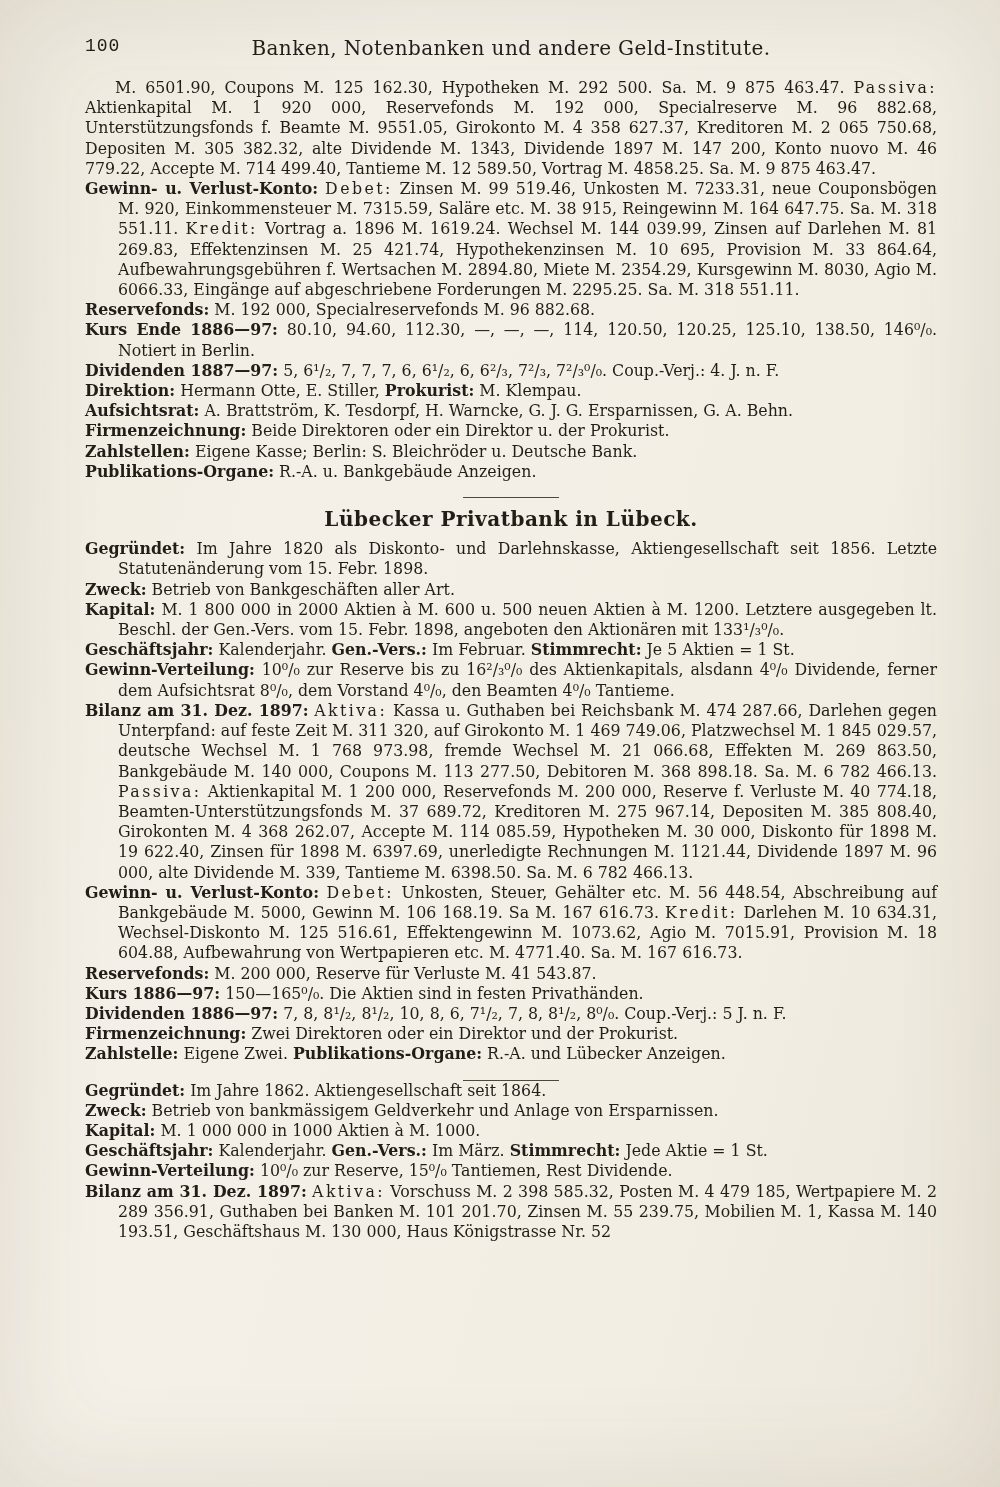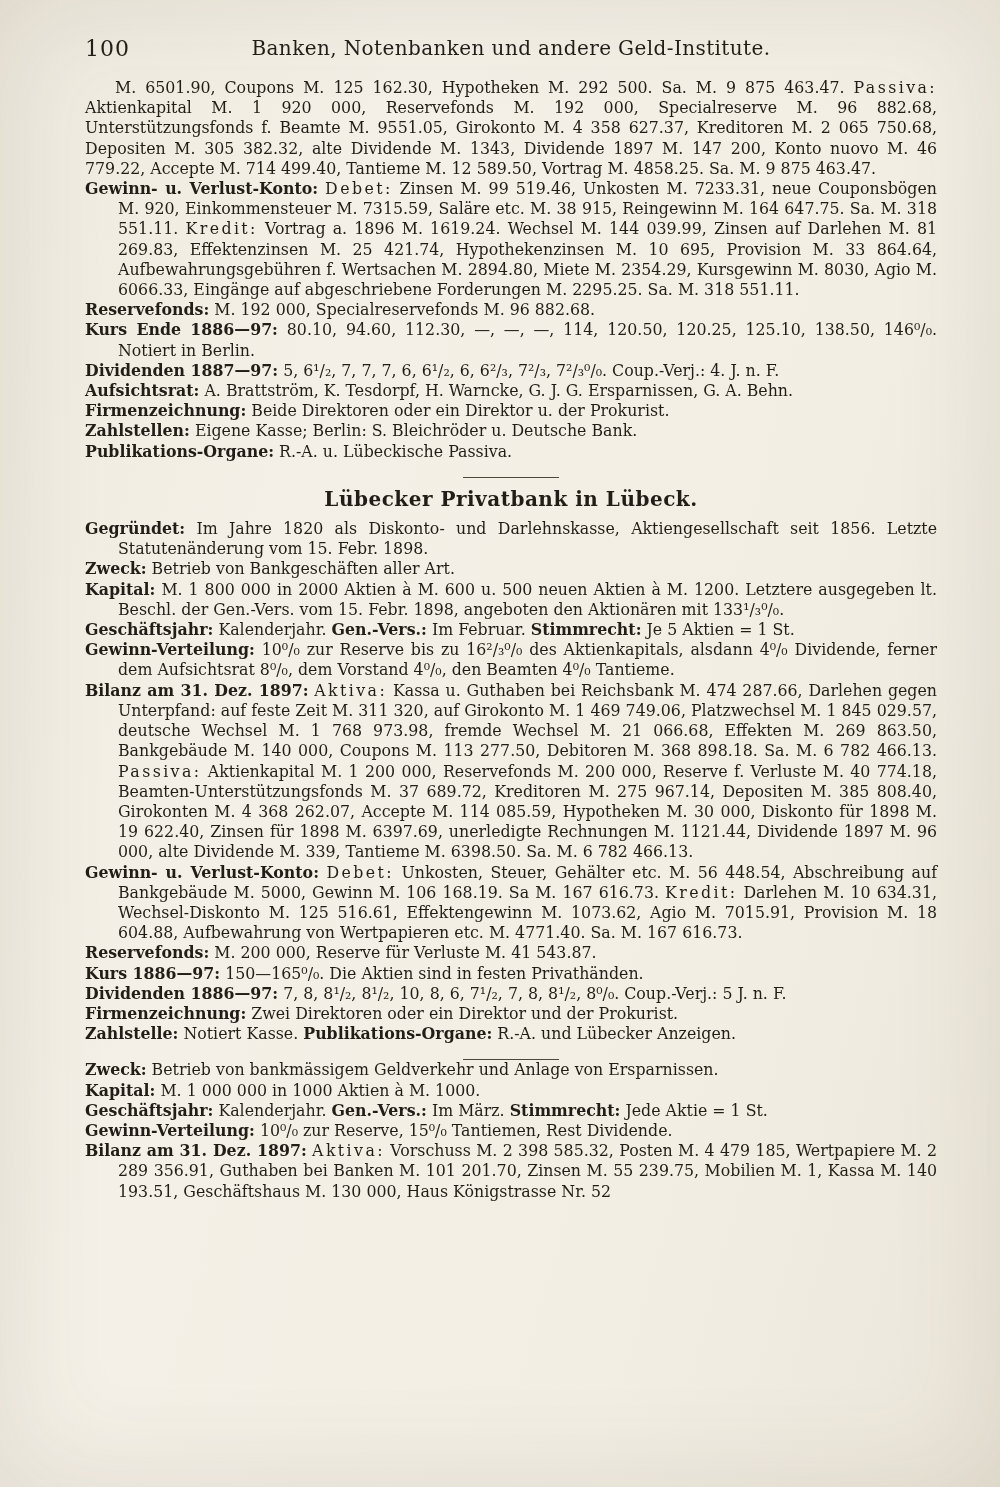--- a/index.html
+++ b/index.html
@@ -16,22 +16,23 @@
   }
   .page-header {
     position: relative;
     padding: 36px 63px 0 85px;
     height: 24px;
   }
   .page-number {
     position: absolute;
     left: 85px;
     top: 36px;
-    font-size: 22px;
+    font-size: 18px;
     letter-spacing: 1px;
+    font-family: Liberation Mono, monospace;
   }
   .running-header {
     text-align: center;
     font-size: 20px;
     letter-spacing: 0.4px;
   }
   .doc-body {
     margin: 18px 63px 0 85px;
     font-size: 15.8px;
     line-height: 20.2px;
@@ -63,38 +64,40 @@
   <div class="page-header">
     <span class="page-number">100</span>
     <div class="running-header">Banken, Notenbanken und andere Geld-Institute.</div>
   </div>
   <div class="doc-body">
       <p class="para cont"><span class="t">M. 6501.90, Coupons M. 125 162.30, Hypotheken M. 292 500. Sa. M. 9 875 463.47. </span><span class="sp">Passiva:</span><span class="t"> Aktienkapital M. 1 920 000, Reservefonds M. 192 000, Specialreserve M. 96 882.68, Unterstützungsfonds f. Beamte M. 9551.05, Girokonto M. 4 358 627.37, Kreditoren M. 2 065 750.68, Depositen M. 305 382.32, alte Dividende M. 1343, Dividende 1897 M. 147 200, Konto nuovo M. 46 779.22, Accepte M. 714 499.40, Tantieme M. 12 589.50, Vortrag M. 4858.25. Sa. M. 9 875 463.47.</span></p>
       <p class="para hang"><span class="b">Gewinn- u. Verlust-Konto:</span><span class="t"> </span><span class="sp">Debet:</span><span class="t"> Zinsen M. 99 519.46, Unkosten M. 7233.31, neue Couponsbögen M. 920, Einkommensteuer M. 7315.59, Saläre etc. M. 38 915, Reingewinn M. 164 647.75. Sa. M. 318 551.11. </span><span class="sp">Kredit:</span><span class="t"> Vortrag a. 1896 M. 1619.24. Wechsel M. 144 039.99, Zinsen auf Darlehen M. 81 269.83, Effektenzinsen M. 25 421.74, Hypothekenzinsen M. 10 695, Provision M. 33 864.64, Aufbewahrungsgebühren f. Wertsachen M. 2894.80, Miete M. 2354.29, Kursgewinn M. 8030, Agio M. 6066.33, Eingänge auf abgeschriebene Forderungen M. 2295.25. Sa. M. 318 551.11.</span></p>
       <p class="para hang"><span class="b">Reservefonds:</span><span class="t"> M. 192 000, Specialreservefonds M. 96 882.68.</span></p>
       <p class="para hang"><span class="b">Kurs Ende 1886—97:</span><span class="t"> 80.10, 94.60, 112.30, —, —, —, 114, 120.50, 120.25, 125.10, 138.50, 146⁰/₀. Notiert in Berlin.</span></p>
       <p class="para hang"><span class="b">Dividenden 1887—97:</span><span class="t"> 5, 6¹/₂, 7, 7, 7, 6, 6¹/₂, 6, 6²/₃, 7²/₃, 7²/₃⁰/₀. Coup.-Verj.: 4. J. n. F.</span></p>
+      <p class="para hang"><span class="b">Direktion:</span><span class="t"> Hermann Otte, E. Stiller, </span><span class="b">Prokurist:</span><span class="t"> M. Klempau.</span></p>
       <p class="para hang"><span class="b">Aufsichtsrat:</span><span class="t"> A. Brattström, K. Tesdorpf, H. Warncke, G. J. G. Ersparnissen, G. A. Behn.</span></p>
       <p class="para hang"><span class="b">Firmenzeichnung:</span><span class="t"> Beide Direktoren oder ein Direktor u. der Prokurist.</span></p>
       <p class="para hang"><span class="b">Zahlstellen:</span><span class="t"> Eigene Kasse; Berlin: S. Bleichröder u. Deutsche Bank.</span></p>
-      <p class="para hang"><span class="b">Publikations-Organe:</span><span class="t"> R.-A. u. Lübeckische Passiva.</span></p>
+      <p class="para hang"><span class="b">Publikations-Organe:</span><span class="t"> R.-A. u. Bankgebäude Anzeigen.</span></p>
       <div class="section-divider"></div>
       <h2 class="section-heading">Lübecker Privatbank in Lübeck.</h2>
       <p class="para hang"><span class="b">Gegründet:</span><span class="t"> Im Jahre 1820 als Diskonto- und Darlehnskasse, Aktiengesellschaft seit 1856. Letzte Statutenänderung vom 15. Febr. 1898.</span></p>
       <p class="para hang"><span class="b">Zweck:</span><span class="t"> Betrieb von Bankgeschäften aller Art.</span></p>
       <p class="para hang"><span class="b">Kapital:</span><span class="t"> M. 1 800 000 in 2000 Aktien à M. 600 u. 500 neuen Aktien à M. 1200. Letztere ausgegeben lt. Beschl. der Gen.-Vers. vom 15. Febr. 1898, angeboten den Aktionären mit 133¹/₃⁰/₀.</span></p>
       <p class="para hang"><span class="b">Geschäftsjahr:</span><span class="t"> Kalenderjahr. </span><span class="b">Gen.-Vers.:</span><span class="t"> Im Februar. </span><span class="b">Stimmrecht:</span><span class="t"> Je 5 Aktien = 1 St.</span></p>
       <p class="para hang"><span class="b">Gewinn-Verteilung:</span><span class="t"> 10⁰/₀ zur Reserve bis zu 16²/₃⁰/₀ des Aktienkapitals, alsdann 4⁰/₀ Dividende, ferner dem Aufsichtsrat 8⁰/₀, dem Vorstand 4⁰/₀, den Beamten 4⁰/₀ Tantieme.</span></p>
       <p class="para hang"><span class="b">Bilanz am 31. Dez. 1897:</span><span class="t"> </span><span class="sp">Aktiva:</span><span class="t"> Kassa u. Guthaben bei Reichsbank M. 474 287.66, Darlehen gegen Unterpfand: auf feste Zeit M. 311 320, auf Girokonto M. 1 469 749.06, Platzwechsel M. 1 845 029.57, deutsche Wechsel M. 1 768 973.98, fremde Wechsel M. 21 066.68, Effekten M. 269 863.50, Bankgebäude M. 140 000, Coupons M. 113 277.50, Debitoren M. 368 898.18. Sa. M. 6 782 466.13. </span><span class="sp">Passiva:</span><span class="t"> Aktienkapital M. 1 200 000, Reservefonds M. 200 000, Reserve f. Verluste M. 40 774.18, Beamten-Unterstützungsfonds M. 37 689.72, Kreditoren M. 275 967.14, Depositen M. 385 808.40, Girokonten M. 4 368 262.07, Accepte M. 114 085.59, Hypotheken M. 30 000, Diskonto für 1898 M. 19 622.40, Zinsen für 1898 M. 6397.69, unerledigte Rechnungen M. 1121.44, Dividende 1897 M. 96 000, alte Dividende M. 339, Tantieme M. 6398.50. Sa. M. 6 782 466.13.</span></p>
       <p class="para hang"><span class="b">Gewinn- u. Verlust-Konto:</span><span class="t"> </span><span class="sp">Debet:</span><span class="t"> Unkosten, Steuer, Gehälter etc. M. 56 448.54, Abschreibung auf Bankgebäude M. 5000, Gewinn M. 106 168.19. Sa M. 167 616.73. </span><span class="sp">Kredit:</span><span class="t"> Darlehen M. 10 634.31, Wechsel-Diskonto M. 125 516.61, Effektengewinn M. 1073.62, Agio M. 7015.91, Provision M. 18 604.88, Aufbewahrung von Wertpapieren etc. M. 4771.40. Sa. M. 167 616.73.</span></p>
       <p class="para hang"><span class="b">Reservefonds:</span><span class="t"> M. 200 000, Reserve für Verluste M. 41 543.87.</span></p>
       <p class="para hang"><span class="b">Kurs 1886—97:</span><span class="t"> 150—165⁰/₀. Die Aktien sind in festen Privathänden.</span></p>
       <p class="para hang"><span class="b">Dividenden 1886—97:</span><span class="t"> 7, 8, 8¹/₂, 8¹/₂, 10, 8, 6, 7¹/₂, 7, 8, 8¹/₂, 8⁰/₀. Coup.-Verj.: 5 J. n. F.</span></p>
       <p class="para hang"><span class="b">Firmenzeichnung:</span><span class="t"> Zwei Direktoren oder ein Direktor und der Prokurist.</span></p>
-      <p class="para hang"><span class="b">Zahlstelle:</span><span class="t"> Notiert Kasse. </span><span class="b">Publikations-Organe:</span><span class="t"> R.-A. und Lübecker Anzeigen.</span></p>
+      <p class="para hang"><span class="b">Zahlstelle:</span><span class="t"> Eigene Zwei. </span><span class="b">Publikations-Organe:</span><span class="t"> R.-A. und Lübecker Anzeigen.</span></p>
       <div class="section-divider"></div>
+      <p class="para hang"><span class="b">Gegründet:</span><span class="t"> Im Jahre 1862. Aktiengesellschaft seit 1864.</span></p>
       <p class="para hang"><span class="b">Zweck:</span><span class="t"> Betrieb von bankmässigem Geldverkehr und Anlage von Ersparnissen.</span></p>
       <p class="para hang"><span class="b">Kapital:</span><span class="t"> M. 1 000 000 in 1000 Aktien à M. 1000.</span></p>
       <p class="para hang"><span class="b">Geschäftsjahr:</span><span class="t"> Kalenderjahr. </span><span class="b">Gen.-Vers.:</span><span class="t"> Im März. </span><span class="b">Stimmrecht:</span><span class="t"> Jede Aktie = 1 St.</span></p>
       <p class="para hang"><span class="b">Gewinn-Verteilung:</span><span class="t"> 10⁰/₀ zur Reserve, 15⁰/₀ Tantiemen, Rest Dividende.</span></p>
       <p class="para hang"><span class="b">Bilanz am 31. Dez. 1897:</span><span class="t"> </span><span class="sp">Aktiva:</span><span class="t"> Vorschuss M. 2 398 585.32, Posten M. 4 479 185, Wertpapiere M. 2 289 356.91, Guthaben bei Banken M. 101 201.70, Zinsen M. 55 239.75, Mobilien M. 1, Kassa M. 140 193.51, Geschäftshaus M. 130 000, Haus Königstrasse Nr. 52</span></p>
     </div>
 </div>
 
 </body></html>

